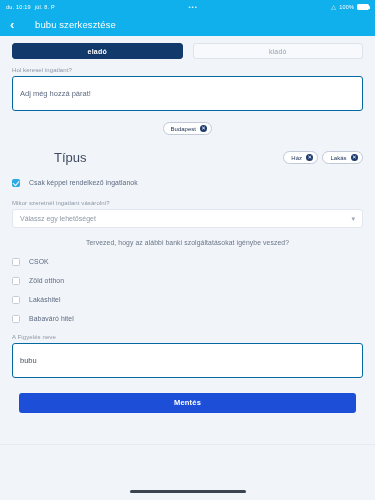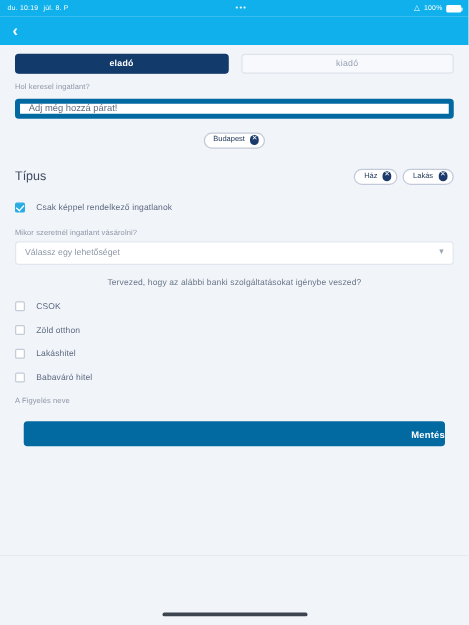--- a/index.html
+++ b/index.html
@@ -127,23 +127,23 @@
   .field-label {
     font-size: 6px;
     color: #8e98a8;
     margin-bottom: 3px;
     letter-spacing: .1px;
   }
 
   
   .text-input {
     width: 100%;
-    height: 16px;
-    background: #ffffff;
-    border: 4px solid #0369a1;
+    height: 35px;
+    background: #ffffff;
+    border: 1px solid #0369a1;
     border-radius: 3px;
     padding: 0 7px;
     font-size: 7.5px;
     color: #47536a;
     font-family: "Liberation Sans", sans-serif;
     outline: none;
   }
   .text-input::placeholder { color: #5d6a80; }
 
   
@@ -186,23 +186,24 @@
 
   
   .filter-row {
     display: flex;
     align-items: center;
     justify-content: space-between;
     min-height: 25px;
     gap: 8px;
   }
   .filter-row .fr-label {
-    font-size: 10px;
+    font-size: 13px;
     color: #3e4a5e;
     white-space: nowrap;
+    margin-left: 42px;
   }
   .fr-chips {
     display: flex;
     align-items: center;
     gap: 4px;
     flex-wrap: nowrap;
     justify-content: flex-end;
   }
 
   
@@ -278,30 +279,29 @@
     margin: 11px 0 6px 0;
     letter-spacing: .1px;
   }
   .bank-list .cb-row { min-height: 19px; }
 
   
   .save-wrap { padding: 0 7px; margin-top: 13px; }
   .save-btn {
     width: 100%;
     height: 20px;
-    background: #0369a1;
+    background: #1d4ed8;
     color: #ffffff;
     border: none;
     border-radius: 3px;
     font-size: 7.5px;
     font-weight: 700;
     font-family: "Liberation Sans", sans-serif;
     cursor: pointer;
     letter-spacing: .2px;
-    text-align: right;
   }
 
   .name-block { margin-top: 6px; }
 
   
   .bottom-area {
     flex: 0 0 auto;
     height: 55px;
     background: #f1f4f9;
     position: relative;
@@ -335,20 +335,21 @@
     <div class="sb-center">•••</div>
     <div class="sb-right">
       <span class="sb-wifi">△</span>
       <span>100%</span>
       <span class="sb-battery"></span>
     </div>
   </div>
 
   <div class="appbar">
     <span class="back">‹</span>
+    <span class="title">bubu szerkesztése</span>
   </div>
 
   <div class="content">
 
     <div class="segment">
       <div class="seg-btn active">eladó</div>
       <div class="seg-btn inactive">kiadó</div>
     </div>
 
     <div>
@@ -408,20 +409,21 @@
         <span class="cb-label">Lakáshitel</span>
       </div>
       <div class="cb-row">
         <span class="cb-box"></span>
         <span class="cb-label">Babaváró hitel</span>
       </div>
     </div>
 
     <div class="name-block">
       <div class="field-label">A Figyelés neve</div>
+      <input class="text-input" type="text" value="bubu" style="">
     </div>
 
     <div class="save-wrap">
       <button class="save-btn">Mentés</button>
     </div>
 
   </div>
 
   <div class="content-divider"></div>
 

